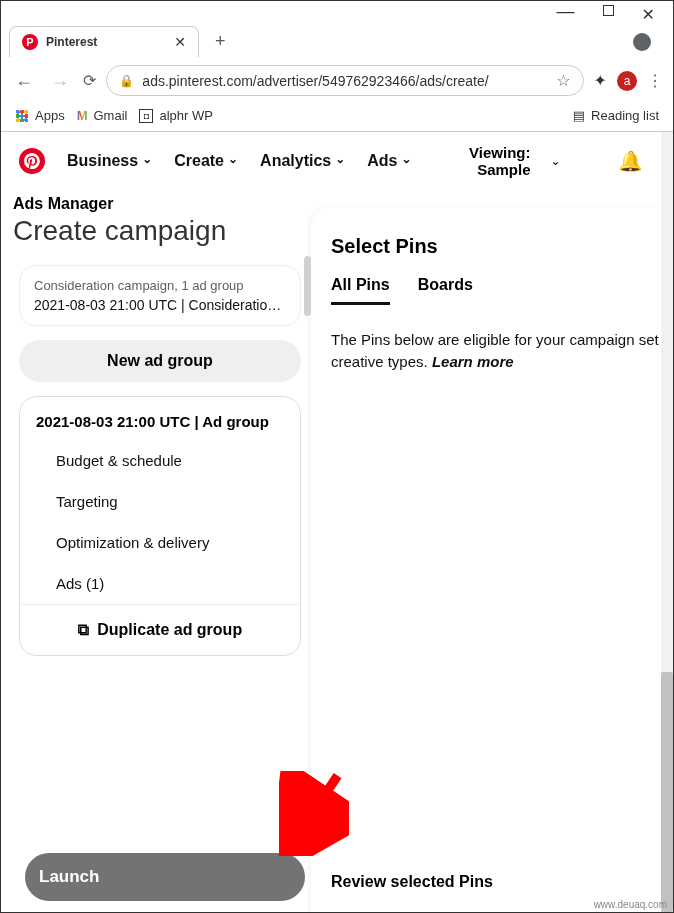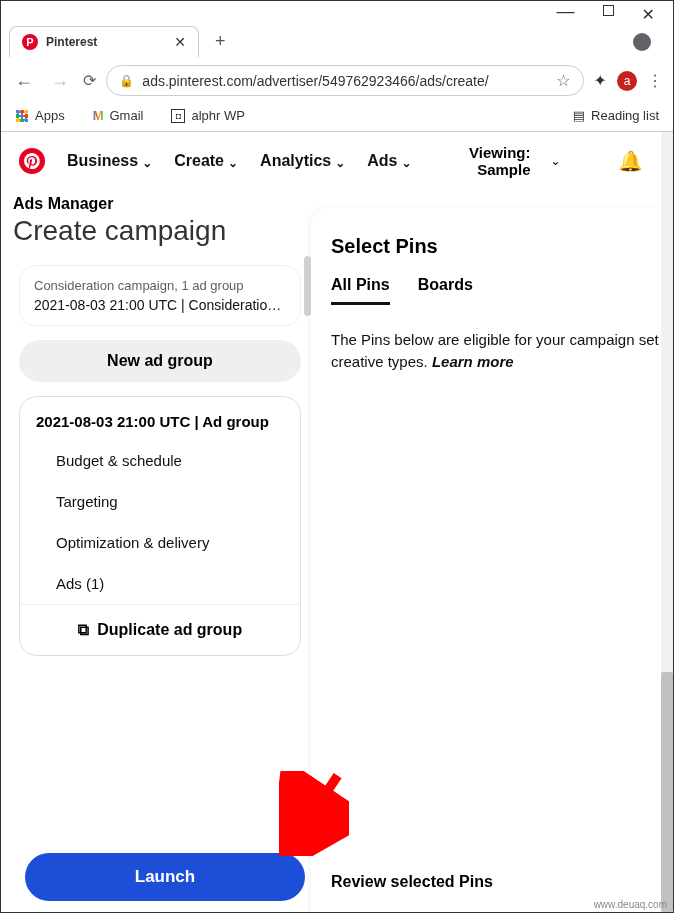--- a/index.html
+++ b/index.html
@@ -26,21 +26,21 @@
 .nav-arrow.disabled { color: #bbb; }
 .reload { color: #5f6368; font-size: 16px; }
 .url-field { flex: 1; display: flex; align-items: center; border: 1px solid #ccc; border-radius: 16px; padding: 5px 12px; gap: 8px; font-size: 14px; color: #333; }
 .lock { font-size: 12px; color: #5f6368; }
 .url-text { flex: 1; white-space: nowrap; overflow: hidden; }
 .star { color: #5f6368; font-size: 16px; }
 .ext-icon { color: #333; font-size: 16px; }
 .avatar-badge { width: 20px; height: 20px; background: #c5221f; border-radius: 50%; color: #fff; display: flex; align-items: center; justify-content: center; font-size: 12px; }
 .chrome-menu { color: #5f6368; font-size: 16px; }
 
-.bookmarks { display: flex; align-items: flex-start; padding: 4px 14px 8px; gap: 28px; font-size: 13px; color: #333; }
+.bookmarks { display: flex; align-items: flex-start; padding: 4px 14px 8px; gap: 12px; font-size: 13px; color: #333; }
 .bk-item { display: flex; align-items: center; gap: 6px; }
 .apps-ico { display: inline-block; width: 14px; height: 14px; background:
   radial-gradient(circle at 20% 20%, #4285f4 2px, transparent 2px),
   radial-gradient(circle at 50% 20%, #ea4335 2px, transparent 2px),
   radial-gradient(circle at 80% 20%, #fbbc05 2px, transparent 2px),
   radial-gradient(circle at 20% 50%, #34a853 2px, transparent 2px),
   radial-gradient(circle at 50% 50%, #4285f4 2px, transparent 2px),
   radial-gradient(circle at 80% 50%, #ea4335 2px, transparent 2px),
   radial-gradient(circle at 20% 80%, #fbbc05 2px, transparent 2px),
   radial-gradient(circle at 50% 80%, #34a853 2px, transparent 2px),
@@ -51,21 +51,21 @@
 .readlist { margin-left: auto; display: flex; align-items: center; gap: 6px; }
 
 
 .page { display: flex; height: calc(100% - 128px); }
 .page-scroll { width: 12px; background: #f1f1f1; position: relative; }
 .page-scroll-thumb { position: absolute; width: 12px; background: #c1c1c1; border-radius: 2px; }
 .content { flex: 1; display: flex; flex-direction: column; overflow: hidden; }
 
 .top-nav { display: flex; align-items: center; padding: 12px 18px; gap: 22px; }
 .pin-logo { width: 26px; height: 26px; background: #e60023; border-radius: 50%; display: flex; align-items: center; justify-content: center; color: #fff; font-weight: bold; font-size: 16px; }
-.nav-item { display: flex; align-items: flex-end; gap: 4px; font-weight: 700; font-size: 16px; color: #111; }
+.nav-item { display: flex; align-items: flex-start; gap: 4px; font-weight: 700; font-size: 16px; color: #111; }
 .chev { font-size: 12px; }
 .bell { color: #767676; font-size: 20px; margin-left: auto; }
 
 .body-row { display: flex; flex: 1; overflow: hidden; }
 .left-col { width: 310px; padding: 0 8px 0 10px; position: relative; display: flex; flex-direction: column; }
 .left-scroll { width: 7px; position: absolute; right: 0; top: 65px; bottom: 0; }
 .left-scroll-thumb { width: 7px; height: 60px; background: #d0d0d0; border-radius: 4px; }
 .right-col { flex: 1; border-left: 0; padding: 0 0 0 20px; display: flex; flex-direction: column; border-top-left-radius: 20px; box-shadow: -2px 0 6px rgba(0,0,0,.05); margin-top: 16px; }
 
 .breadcrumb { font-weight: 700; font-size: 16px; padding: 4px 2px 0; }
@@ -76,21 +76,21 @@
 .campaign-sub { font-size: 14px; color: #111; margin-top: 4px; white-space: nowrap; overflow: hidden; text-overflow: ellipsis; }
 
 .new-adgroup { background: #efefef; border-radius: 24px; padding: 12px; text-align: center; font-weight: 700; font-size: 16px; margin: 4px 2px 10px 8px; }
 
 .adgroup-card { border: 1px solid #ddd; border-radius: 18px; margin: 4px 2px 10px 8px; }
 .adgroup-head { font-weight: 700; padding: 16px 16px 10px; font-size: 15px; }
 .adgroup-item { padding: 12px 16px 12px 36px; font-size: 15px; color: #111; }
 .adgroup-foot { border-top: 1px solid #eee; padding: 16px; text-align: center; font-weight: 700; display: flex; justify-content: center; gap: 8px; }
 
 .launch-row { margin-top: auto; padding: 14px 10px 14px 14px; }
-.launch-btn { background: #1d4ed8; color: #fff; font-weight: 700; font-size: 17px; border-radius: 26px; padding: 14px; text-align: center; width: 280px; }
+.launch-btn { background: #737373; color: #fff; font-weight: 700; font-size: 17px; border-radius: 26px; padding: 14px; width: 280px; }
 
 .right-head { font-weight: 700; font-size: 20px; padding: 28px 0 18px; }
 .tabs { display: flex; gap: 28px; padding-bottom: 10px; font-weight: 700; font-size: 16px; }
 .tab-pins { border-bottom: 3px solid #111; padding-bottom: 8px; }
 .tab-boards { padding-bottom: 8px; }
 .elig { font-size: 15px; color: #111; padding: 14px 0; line-height: 1.5; }
 .elig b { font-weight: 700; font-style: italic; }
 .review { margin-top: auto; font-weight: 700; font-size: 16px; padding: 24px 0; border-top: 0; }
 
 

